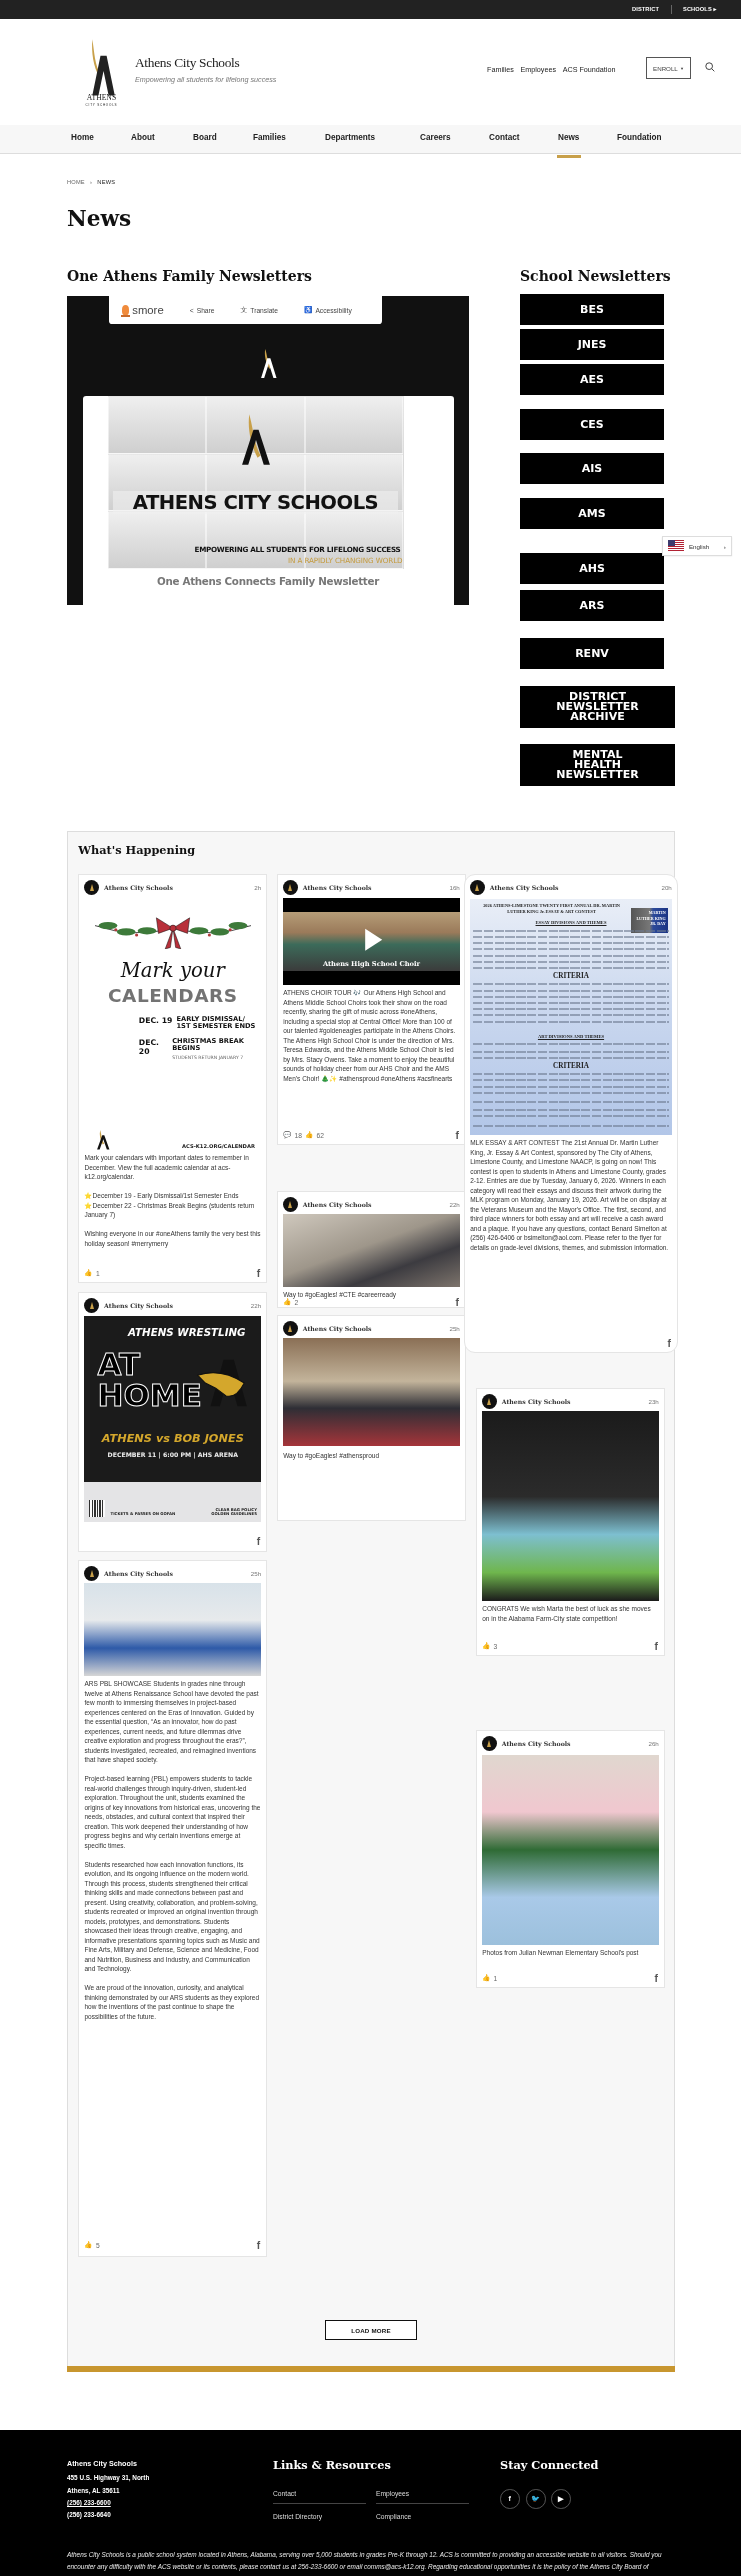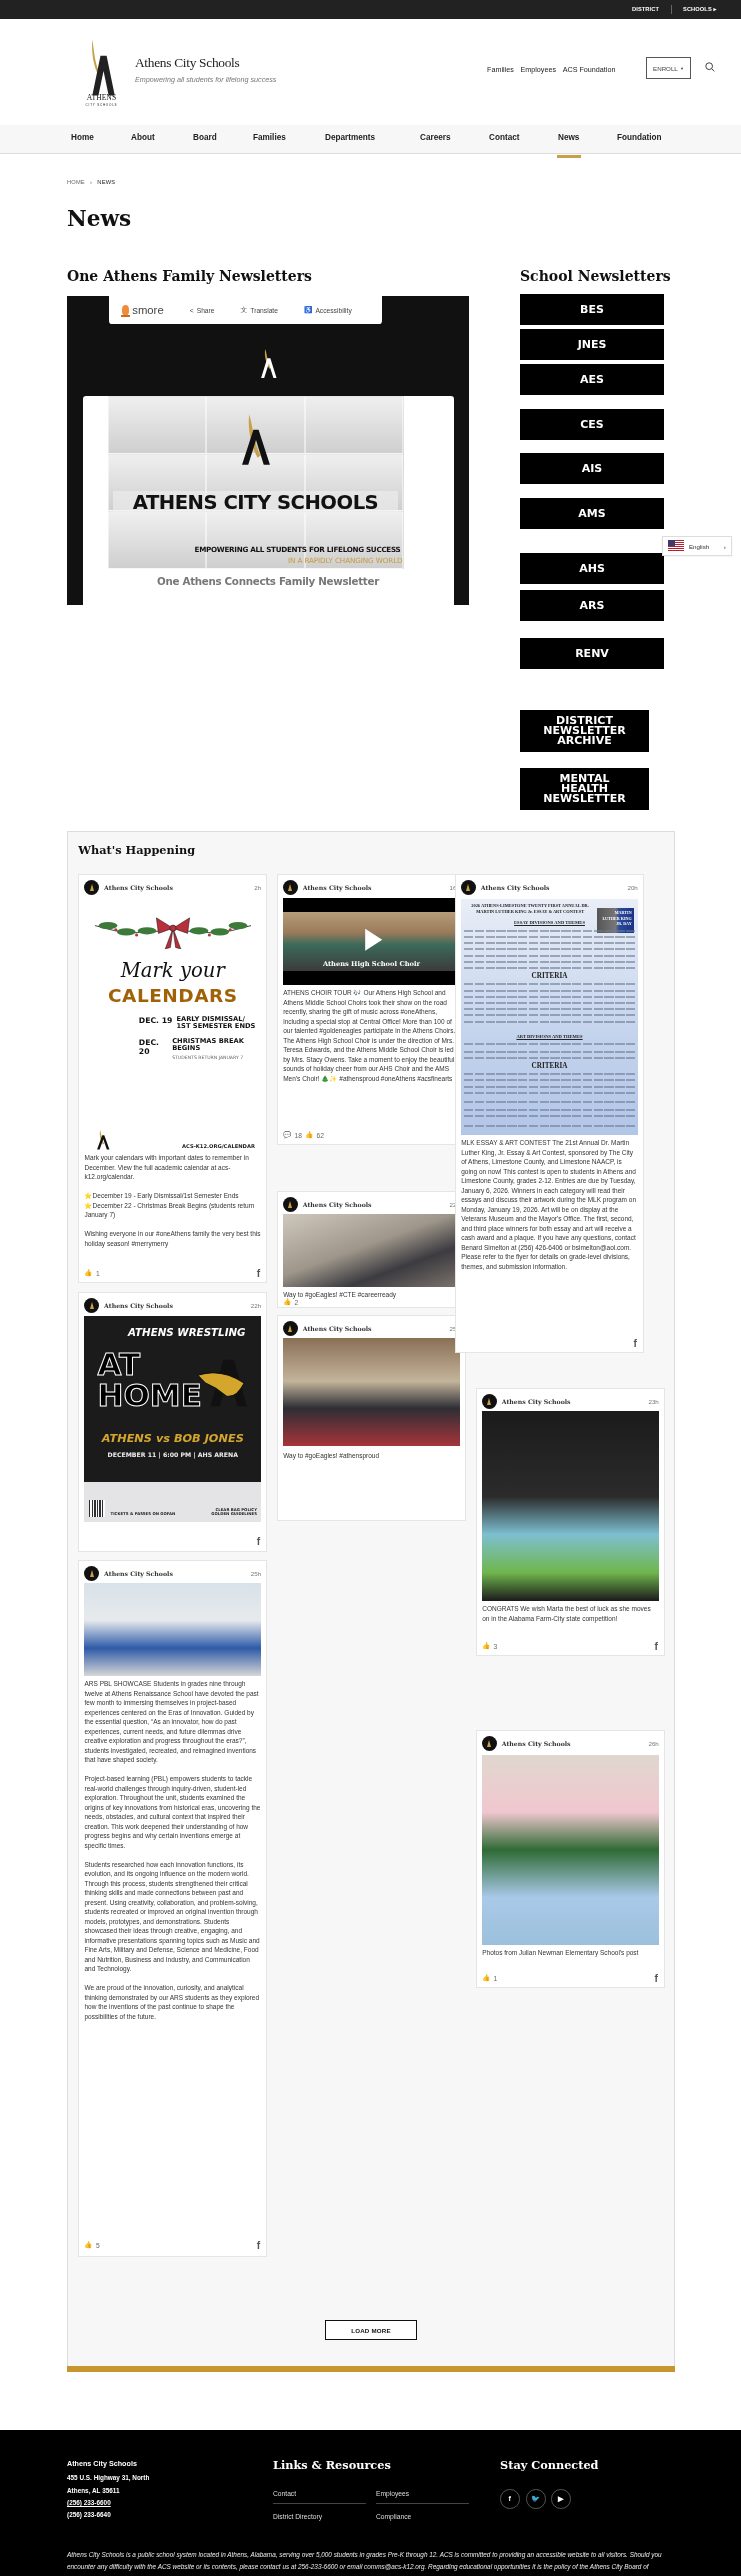--- a/index.html
+++ b/index.html
@@ -47,21 +47,21 @@
   .hero-grid { position: absolute; inset: 0; display: grid; grid-template-columns: 1fr 1fr 1fr; grid-template-rows: 1fr 1fr 1fr; }
   .hero-grid div { border: 0.5px solid rgba(255,255,255,.5); background: linear-gradient(180deg, #efefef, #cfcfcf); }
   .hero-title { position: absolute; left: 5.2px; right: 5.2px; top: 95px; text-align: center; font-family: "DejaVu Sans", sans-serif; font-weight: bold; font-size: 19.6px; color: #111; letter-spacing: -0.5px; background: rgba(240,240,240,.6); }
   .hero-sub1 { position: absolute; right: 3.1px; top: 149px; font-family: "DejaVu Sans", sans-serif; font-size: 7.2px; font-weight: bold; color: #111; letter-spacing: -0.3px; }
   .hero-sub2 { position: absolute; right: 1px; top: 160px; font-family: "DejaVu Sans", sans-serif; font-size: 7.2px; color: #c49a3c; letter-spacing: -0.1px; }
   .hero-a { position: absolute; left: 132px; top: 13px; width: 32px; height: 57px; }
   .embed-caption { position: absolute; left: 0; right: 0; top: 179px; text-align: center; font-family: "DejaVu Sans", sans-serif; font-size: 10.3px; font-weight: bold; color: #777; letter-spacing: -0.3px; }
 
   
   .sn-btn { position: absolute; left: 520px; width: 144px; height: 31px; background: #000; color: #fff; font-weight: bold; font-size: 11px; display: flex; align-items: center; justify-content: center; text-align: center; line-height: 9.8px; font-family: "DejaVu Sans", sans-serif; }
-  .sn-btn.wide { width: 129px; height: 42px; margin-top: 24px; }
+  .sn-btn.wide { width: 155px; height: 42px; }
 
   .lang-widget { position: absolute; left: 662px; top: 536px; width: 70px; height: 20px; background: #fff; border: 0.5px solid #ddd; box-shadow: 0 0.5px 1.5px rgba(0,0,0,.1); display: flex; align-items: center; padding: 0 5.2px; gap: 5.2px; font-size: 6.2px; color: #333; }
   .flag { width: 15.5px; height: 11.3px; background: repeating-linear-gradient(180deg, #b22234 0 1px, #fff 1px 2.1px); position: relative; }
   .flag::before { content: ""; position: absolute; left: 0; top: 0; width: 6.7px; height: 5.7px; background: #3c3b6e; }
 
   
   .wh { position: absolute; left: 67px; top: 831px; width: 608px; height: 1535px; background: #f7f7f7; border: 0.5px solid #ddd; border-bottom: none; }
   .wh-bottom { position: absolute; left: 67px; top: 2366px; width: 608px; height: 6.2px; background: #c8962f; }
   .wh-title { position: absolute; left: 10.3px; top: 11.3px; font-family: "DejaVu Serif", serif; font-size: 11.3px; font-weight: bold; color: #111; }
 
@@ -74,21 +74,21 @@
   .post-media { position: absolute; left: 5.2px; right: 5.2px; overflow: hidden; }
   .post-text { position: absolute; left: 5.2px; right: 5.2px; font-family: "Liberation Sans", sans-serif; font-size: 6.5px; line-height: 9.5px; color: #333; white-space: pre-line; }
   .post-foot { position: absolute; left: 5.2px; right: 6.2px; height: 10.3px; display: flex; align-items: center; gap: 3.1px; font-size: 6.7px; color: #666; }
   .post-foot .spacer { flex: 1; }
   .fb-icon { font-family: "Liberation Sans", sans-serif; font-weight: bold; font-size: 10.3px; color: #555; }
 
   
   .cal-art { background: #fff; }
   .cal-art .garland { position: absolute; left: 10.3px; right: 10.3px; top: 10.3px; height: 39px; }
   .cal-art .mark { position: absolute; left: 0; right: 0; top: 59px; text-align: center; font-family: "DejaVu Serif", serif; font-style: italic; font-size: 19.6px; color: #111; }
-  .cal-art .cals { position: absolute; left: 0; right: 0; top: 85px; text-align: center; font-family: "DejaVu Sans", sans-serif; font-weight: bold; font-size: 18.5px; color: #a16207; letter-spacing: 0.5px; }
+  .cal-art .cals { position: absolute; left: 0; right: 0; top: 85px; text-align: center; font-family: "DejaVu Sans", sans-serif; font-weight: bold; font-size: 18.5px; color: #737373; letter-spacing: 0.5px; }
   .cal-art .row { position: absolute; left: 10.3px; display: flex; gap: 4.1px; align-items: flex-start; }
   .cal-art .d { font-family: "DejaVu Sans", sans-serif; font-weight: bold; font-size: 7.7px; color: #111; padding-left: 44px; }
   .cal-art .t { font-family: "DejaVu Sans", sans-serif; font-weight: bold; font-size: 6.7px; color: #111; line-height: 7.2px; }
   .cal-art .s { font-family: "DejaVu Sans", sans-serif; font-size: 4.6px; color: #666; }
   .cal-art .url { position: absolute; right: 6.2px; bottom: 1px; font-family: "DejaVu Sans", sans-serif; font-weight: bold; font-size: 5.2px; color: #222; }
 
   .video { background: #000; }
   .video .frame { position: absolute; left: 0; right: 0; top: 14.4px; bottom: 14.4px; background: linear-gradient(180deg, #b69d78 0%, #9a7a5a 35%, #3c6b5a 55%, #3b3b3b 100%); }
   .video .play { position: absolute; left: 50%; top: 50%; transform: translate(-40%, -60%); width: 0; height: 0; border-top: 11.3px solid transparent; border-bottom: 11.3px solid transparent; border-left: 17.5px solid #fff; }
   .video .vcap { position: absolute; left: 0; right: 0; bottom: 17.5px; text-align: center; font-family: "DejaVu Serif", serif; font-size: 6.7px; font-weight: bold; color: #fff; }
@@ -404,21 +404,21 @@
   <div class="post" style="left:209px; top:483px; width:189px; height:206px;">
     <div class="post-head">
         <span class="avatar"></span>
         <span class="author">Athens City Schools</span>
         <span class="post-time">25h</span>
       </div>
     <div class="post-media photo2" style="top:22px; height:108px;"></div>
     <div class="post-text" style="top:135px;">Way to #goEagles! #athensproud</div>
   </div>
 
-  <div class="post" style="left:387px; top:42px; width:189px; height:479px;">
+  <div class="post" style="left:396px; top:42px; width:214px; height:479px;border-radius:11px;">
     <div class="post-head">
         <span class="avatar"></span>
         <span class="author">Athens City Schools</span>
         <span class="post-time">20h</span>
       </div>
     <div class="post-media flyer" style="top:24px; height:236px;">
       <div class="f1" style="right:44px">2026 ATHENS-LIMESTONE TWENTY FIRST ANNUAL DR. MARTIN LUTHER KING Jr. ESSAY &amp; ART CONTEST</div>
       <div class="mlk">MARTIN LUTHER KING JR. DAY</div>
       <div class="fh" style="top:20.6px; font-size:4.6px; text-decoration:underline;">ESSAY DIVISIONS AND THEMES</div>
       <div class="fline" style="top:31px"></div>

